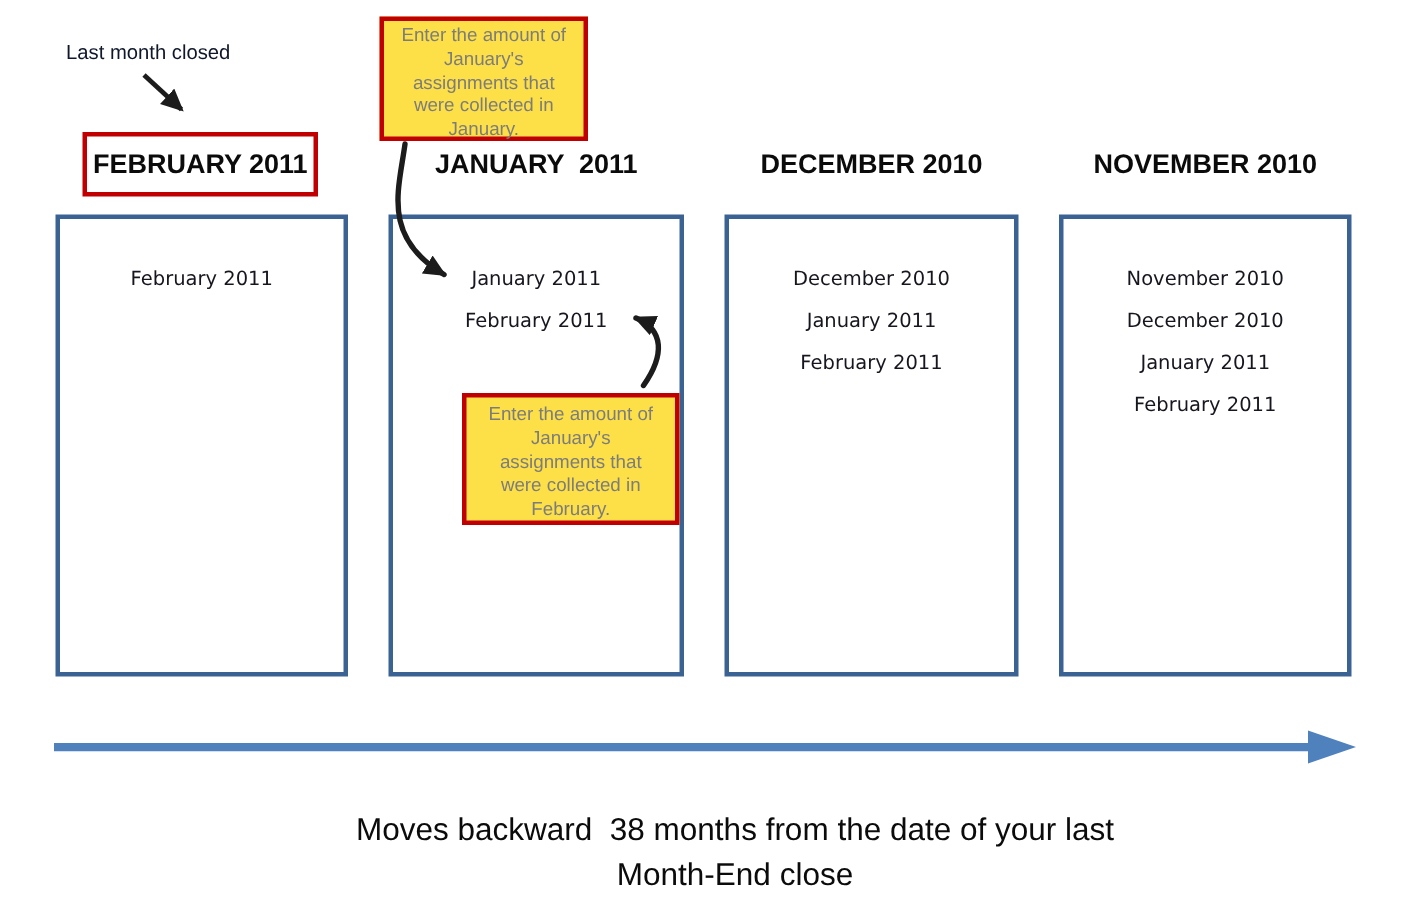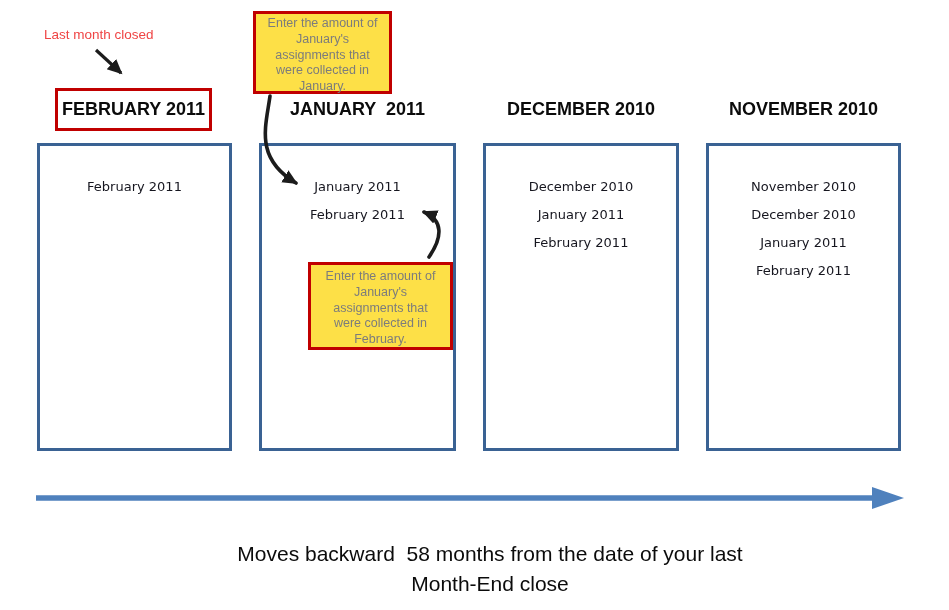--- a/index.html
+++ b/index.html
@@ -5,21 +5,21 @@
   html,body{margin:0;padding:0;background:#ffffff;}
   #stage{
     position:relative;
     width:949px;height:610px;
     background:#ffffff;
     font-family:"Liberation Sans", sans-serif;
     overflow:hidden;
   }
   .abs{position:absolute;}
   .note{
-    color:#ef4444;
+    color:#0f172a;
     font-size:13.5px;
     white-space:pre;
   }
   .callout{
     box-sizing:border-box;
     border:3px solid #C00000;
     color:#7c7c7c;
     font-size:12.5px;
     line-height:15.8px;
     text-align:center;
@@ -120,16 +120,16 @@
     <path d="M 270,96 C 266,126 254,158 296,183" stroke="#1c1c1c" stroke-width="3.6" fill="none" stroke-linecap="round" marker-end="url(#mBlack)"></path>
 
     <path d="M 429,257 C 443,237 443,220 424,212" stroke="#1c1c1c" stroke-width="3.6" fill="none" stroke-linecap="round" marker-end="url(#mBlack)"></path>
 
     <g>
       <line x1="36" y1="498" x2="874" y2="498" stroke="#4F81BD" stroke-width="5.5"></line>
       <polygon points="872,487 904,498 872,509" fill="#4F81BD"></polygon>
     </g>
   </svg>
 
-  <div class="abs caption" style="left:40px;top:539px;width:900px;">Moves backward  58 months from the date of your last
+  <div class="abs caption" style="left:40px;top:539px;width:900px;">Moves backward  38 months from the date of your last
 Month-End close</div>
 
 </div>
 
 </body></html>

